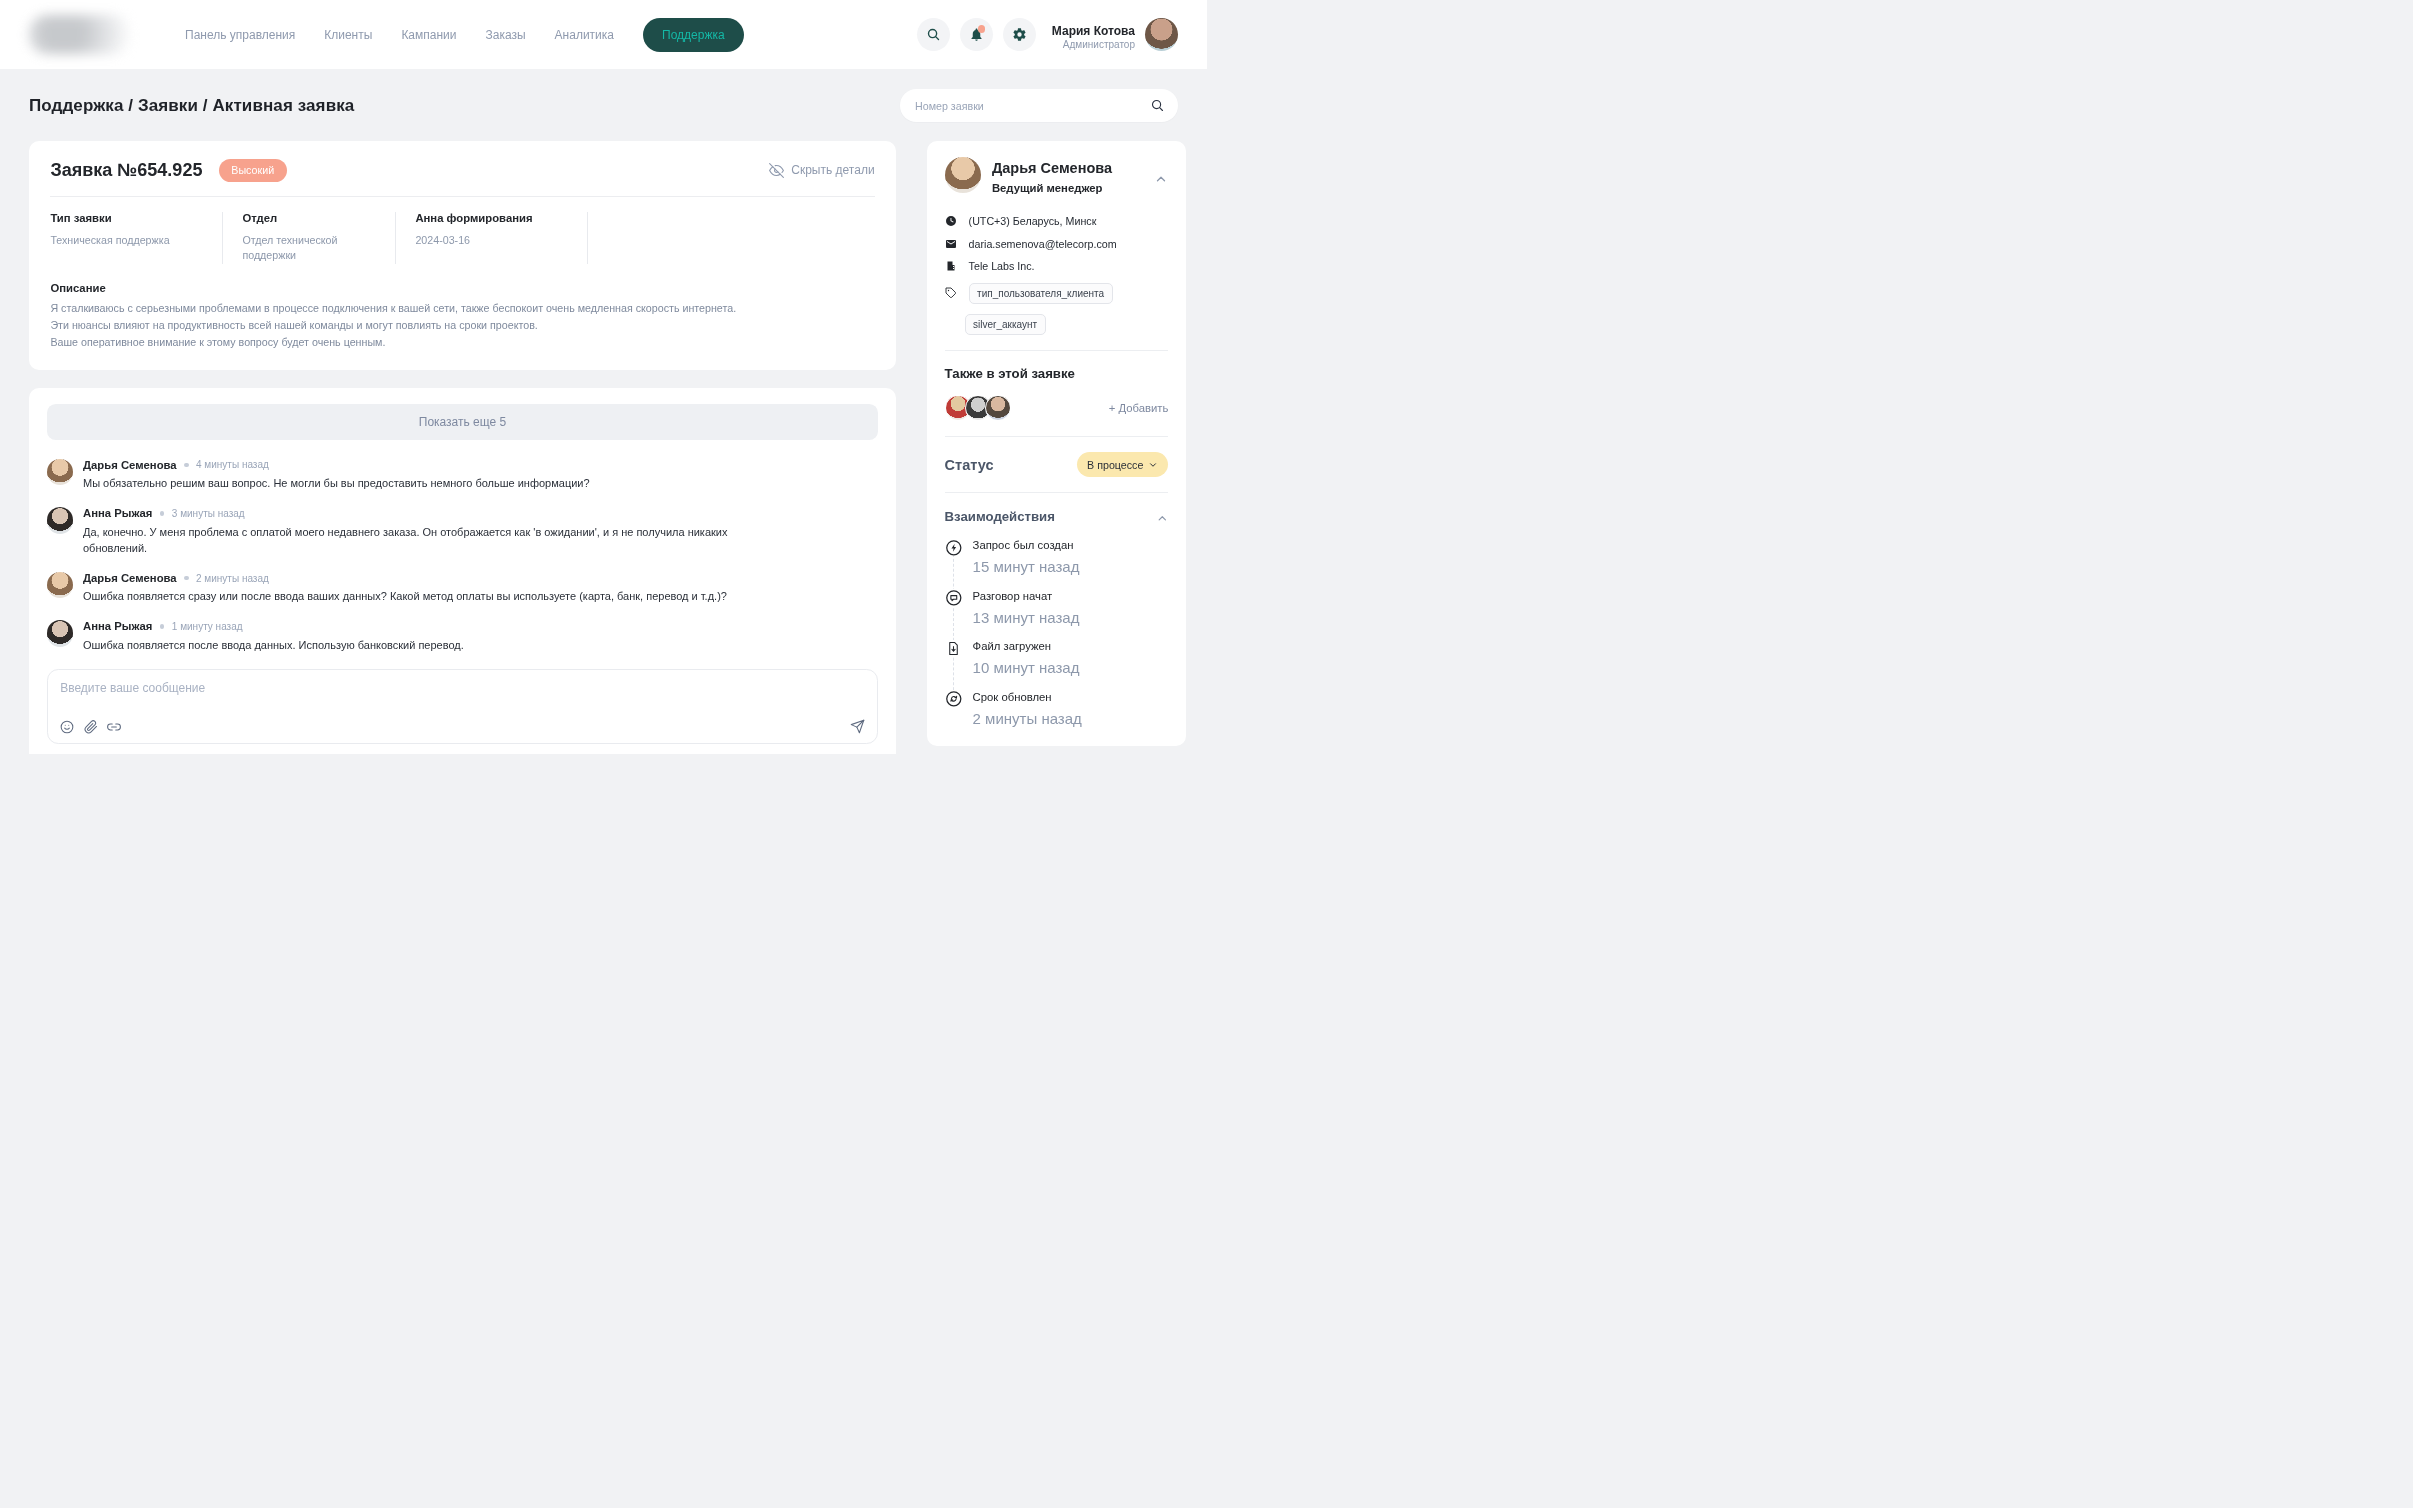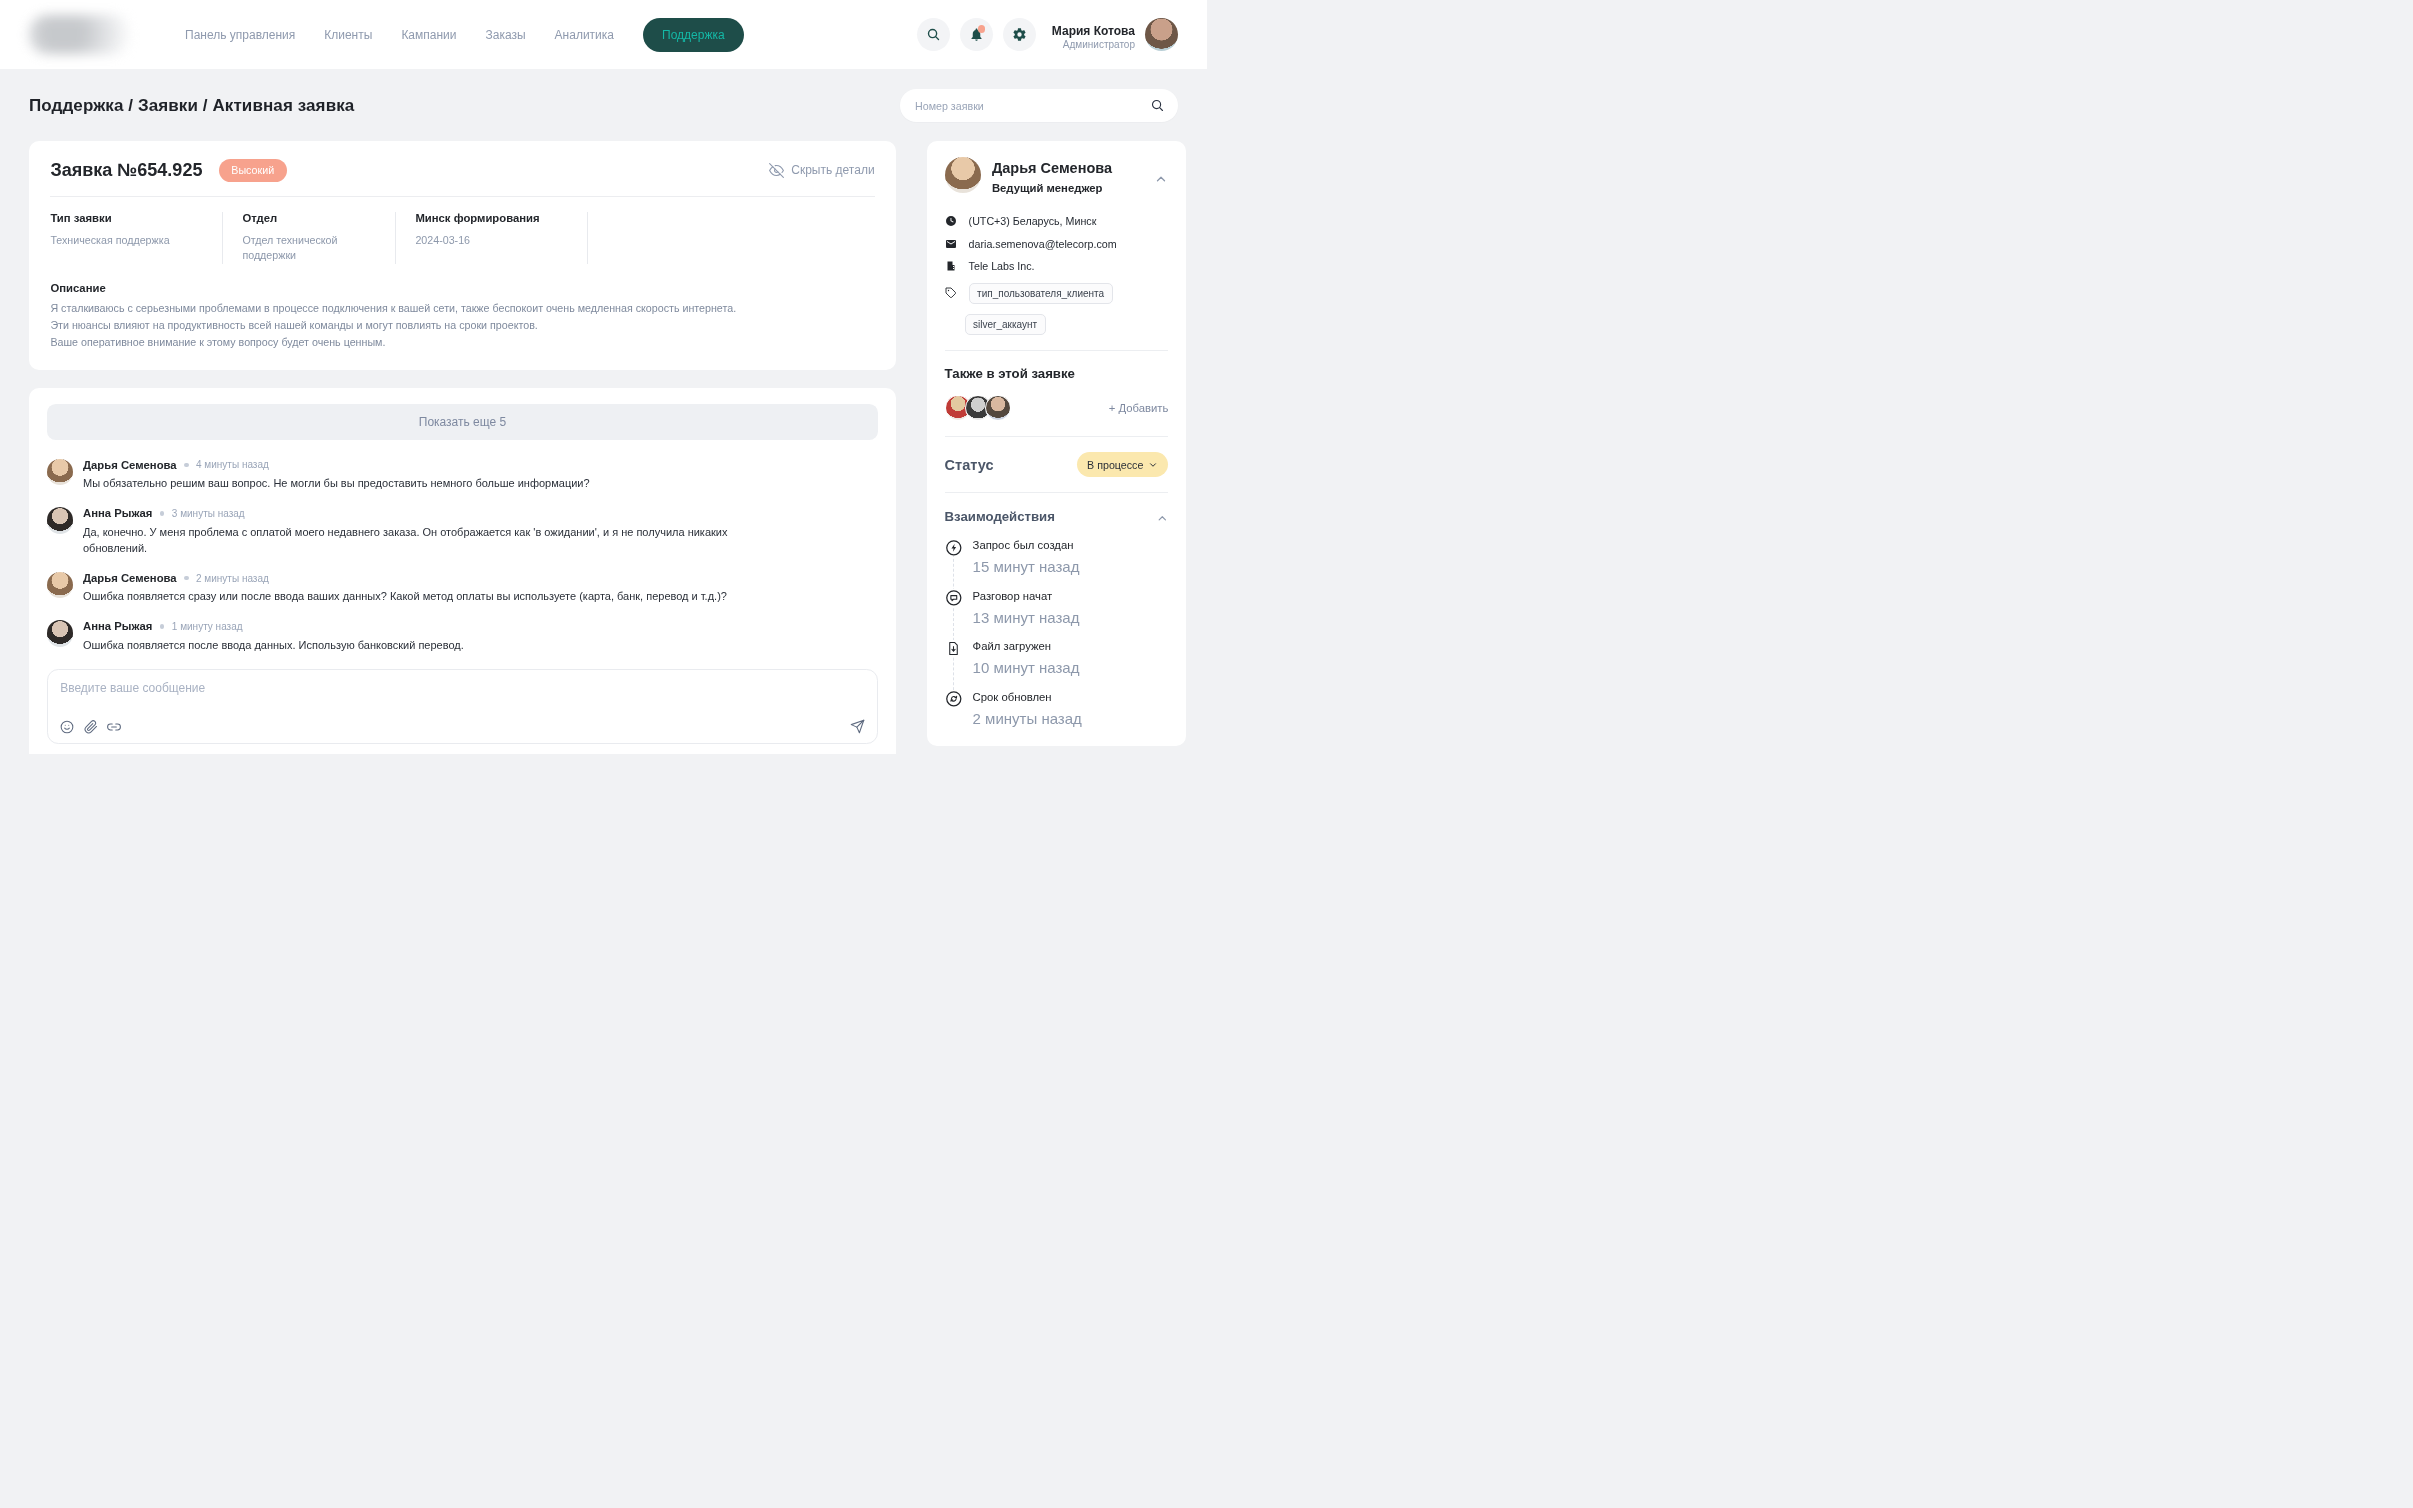--- a/index.html
+++ b/index.html
@@ -227,21 +227,21 @@
         <div class="fields-row">
           <div class="field f1">
             <div class="field-label">Тип заявки</div>
             <div class="field-value">Техническая поддержка</div>
           </div>
           <div class="field f2">
             <div class="field-label">Отдел</div>
             <div class="field-value">Отдел технической поддержки</div>
           </div>
           <div class="field f3">
-            <div class="field-label">Минск формирования</div>
+            <div class="field-label">Анна формирования</div>
             <div class="field-value">2024-03-16</div>
           </div>
         </div>
 
         <div class="description">
           <h3 class="desc-label">Описание</h3>
           <p class="desc-line">Я сталкиваюсь с серьезными проблемами в процессе подключения к вашей сети, также беспокоит очень медленная скорость интернета.</p>
           <p class="desc-line">Эти нюансы влияют на продуктивность всей нашей команды и могут повлиять на сроки проектов.</p>
           <p class="desc-line">Ваше оперативное внимание к этому вопросу будет очень ценным.</p>
         </div>

